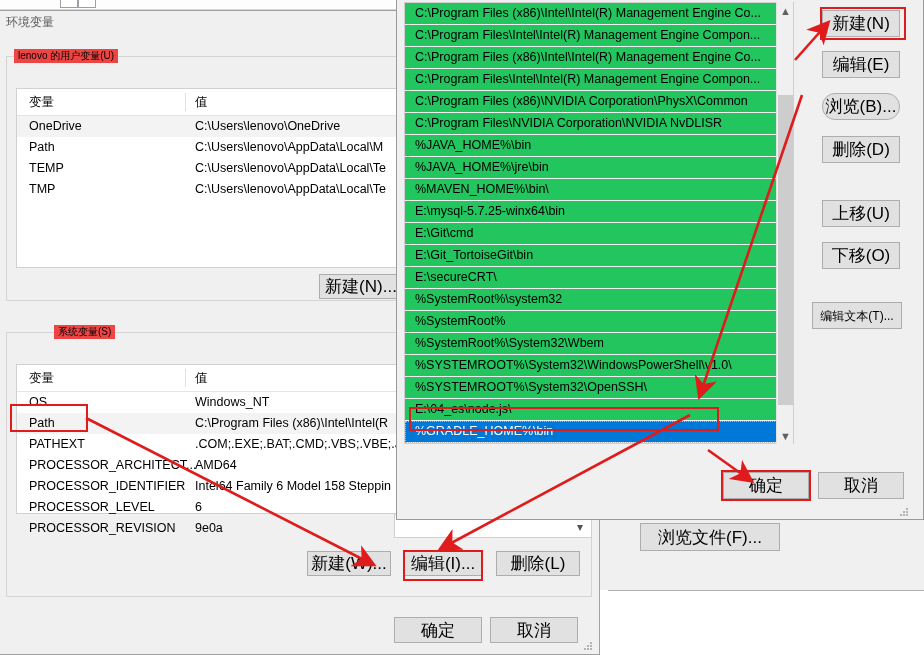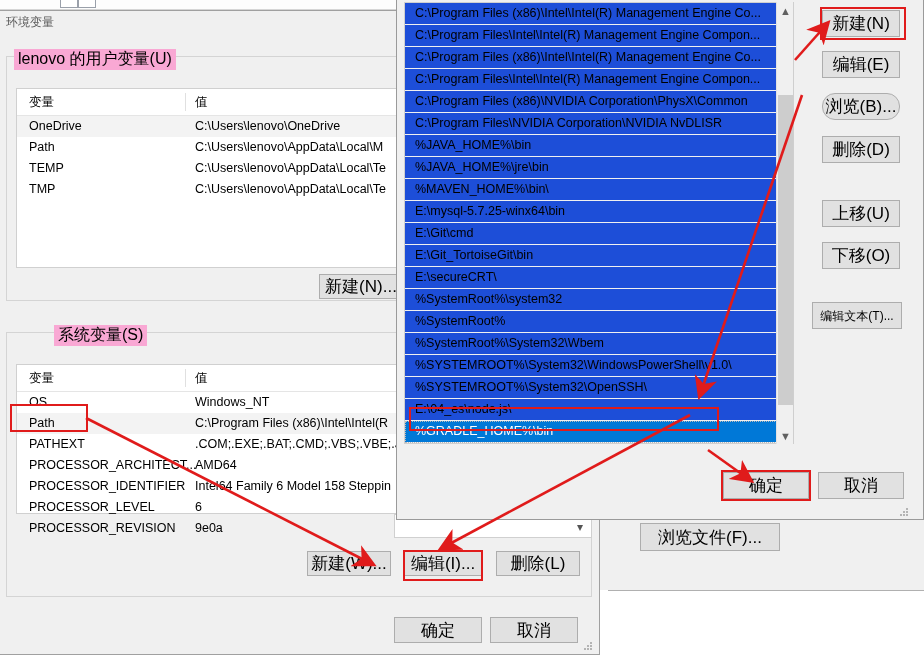--- a/index.html
+++ b/index.html
@@ -20,21 +20,21 @@
   #env-dialog{left:-6px;top:10px;width:606px;height:645px;background:#f0f0f0;
     border:1px solid #a0a0a0;}
   #env-title{left:6px;top:14px;width:240px;height:20px;color:#5a5a5a;font-size:12px;}
 
   
   #top-toolbar{left:0;top:0;width:670px;height:10px;background:#fdfdfd;border-bottom:1px solid #d6d6d6;}
   #top-toolbar .tb-ic{position:absolute;top:-6px;height:12px;border:1px solid #9aa0aa;background:#fff;}
 
   
   .groupbox{border:1px solid #d4d4d4;background:transparent;}
-  .group-label{position:absolute;background:#f9a8d4;padding:0 4px;font-size:16px;color:#000;}
+  .group-label{position:absolute;background:#ef4444;padding:0 4px;font-size:10px;color:#000;}
 
   #user-group{left:6px;top:56px;width:586px;height:245px;}
   #user-group-label{left:14px;top:49px;}
   #sys-group{left:6px;top:332px;width:586px;height:265px;}
   #sys-group-label{left:14px;top:325px;margin-left:40px;}
 
   
   .lv{background:#fff;border:1px solid #d0d0d0;}
   #user-lv{left:16px;top:88px;width:566px;height:180px;}
   #sys-lv{left:16px;top:364px;width:566px;height:150px;}
@@ -64,21 +64,21 @@
   #sys-scroll-down .chev{position:absolute;right:8px;top:5px;color:#555;font-size:12px;}
 
   
   .grip{position:absolute;width:10px;height:10px;}
   .grip i{position:absolute;width:2px;height:2px;background:#b4b4b4;}
 
   
   #edit-dialog{left:396px;top:-8px;width:528px;height:528px;background:#f0f0f0;
     border:1px solid #9a9a9a;}
 
-  #path-list{left:404px;top:2px;width:390px;height:442px;background:#1d4ed8;border:1px solid #cfcfcf;}
+  #path-list{left:404px;top:2px;width:390px;height:442px;background:#22c55e;border:1px solid #cfcfcf;}
   .pl-row{height:21px;position:relative;border-bottom:1px solid #f0f0f0;font-size:12.5px;color:#000;}
   .pl-row span{position:absolute;left:10px;top:3px;white-space:nowrap;}
   .pl-row.selected{background:#0078d7;color:#fff;outline:1px dotted #b9b9b9;outline-offset:-1px;}
 
   
   #pl-scroll{left:776px;top:2px;width:17px;height:442px;background:#f0f0f0;border-left:1px solid #e2e2e2;}
   #pl-scroll .arrow{position:absolute;left:0;width:17px;height:17px;display:flex;align-items:center;justify-content:center;color:#606060;font-size:11px;}
   #pl-scroll .up{top:0;}
   #pl-scroll .down{bottom:0;}
   #pl-scroll .thumb{position:absolute;left:1px;width:15px;top:93px;height:310px;background:#cdcdcd;}

